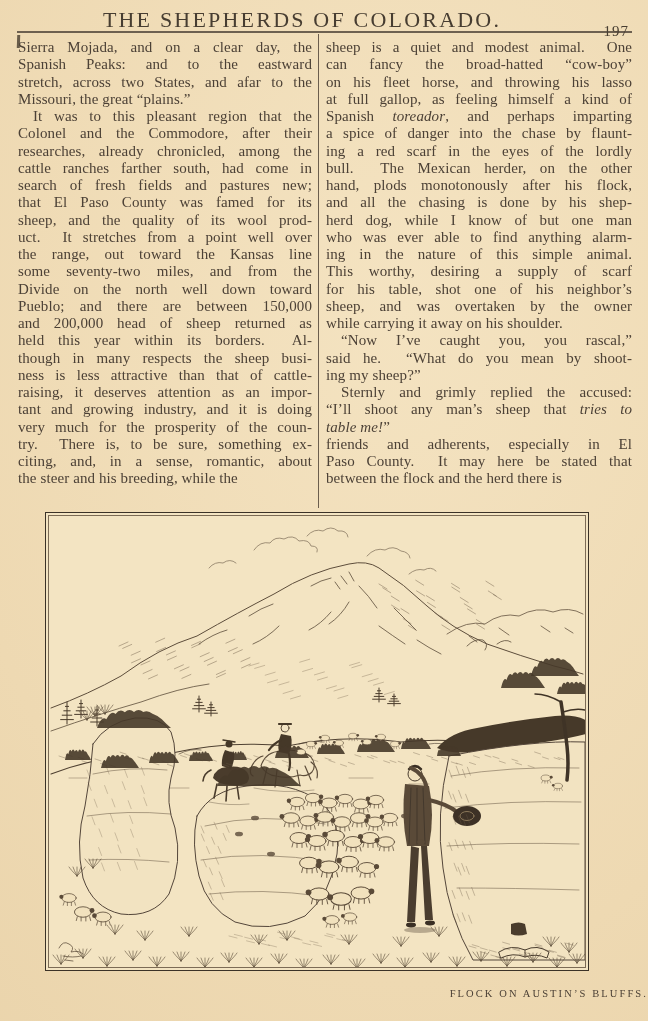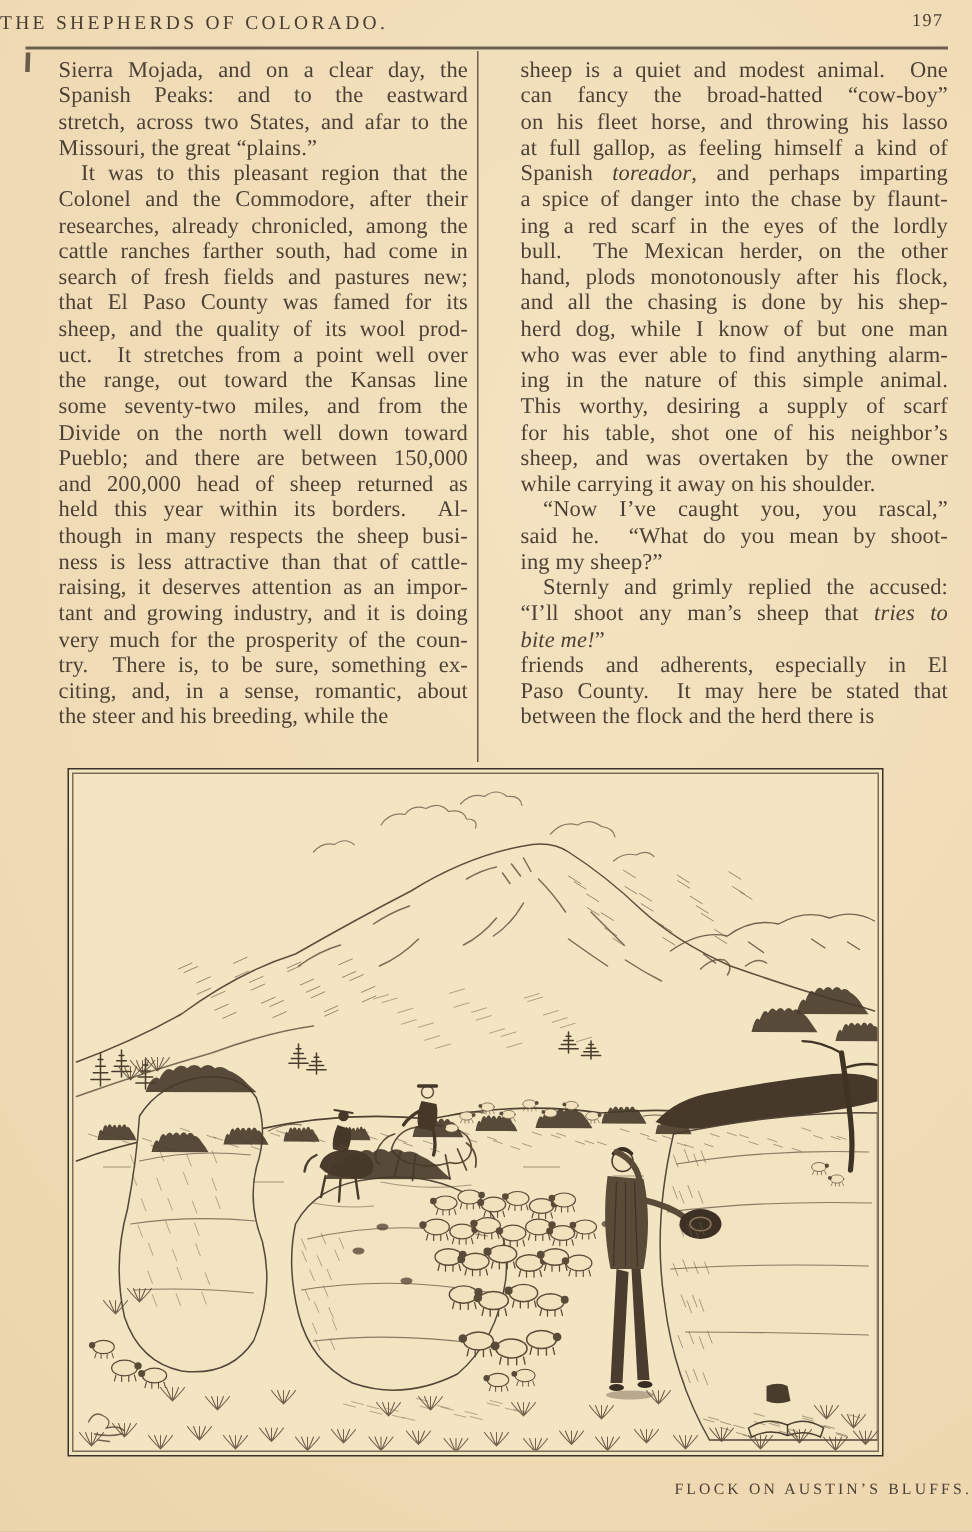--- a/index.html
+++ b/index.html
@@ -3,31 +3,31 @@
 <meta charset="utf-8">
 <style>
   html,body{margin:0;padding:0;}
   body{width:648px;height:1021px;overflow:hidden;
        font-family:"Liberation Serif",serif;
        background:#d8c49c;}
   #page{position:relative;width:648px;height:1021px;
         background:radial-gradient(130% 120% at 62% 30%, #f4e3c1 0%, #eed9b2 55%, #e7d0a6 100%);
         color:#4c4136;}
   
-  #hdr-title{position:absolute;top:7px;left:0;width:604px;
-             font-size:13px;letter-spacing:2.2px;color:#473d31;}
-  #hdr-num{position:absolute;top:6px;right:19px;font-size:12px;letter-spacing:1px;color:#473d31;text-align:right;}
+  #hdr-title{position:absolute;top:7px;left:0;width:604px;text-align:center;
+             font-size:22px;letter-spacing:2.2px;color:#473d31;}
+  #hdr-num{position:absolute;top:23px;right:19px;font-size:15px;letter-spacing:1px;color:#473d31;text-align:right;}
   #hdr-rule{position:absolute;top:31px;left:17px;width:615px;height:2px;background:#4c4136;opacity:.8;}
   #scan-mark{position:absolute;top:35px;left:17px;width:3px;height:13px;background:#3c3226;opacity:.75;transform:rotate(2deg);}
   
   .col{position:absolute;top:39px;font-size:15px;line-height:17.25px;letter-spacing:.1px;}
   #col-left{left:18px;width:294px;}
   #col-right{left:326px;width:306px;}
   #divider{position:absolute;top:34px;left:318px;width:1px;height:474px;background:#544739;opacity:.85;}
-  .tline{text-align:justify;text-align-last:justify;height:17.25px;overflow:hidden;margin-left:21px;}
+  .tline{text-align:justify;text-align-last:justify;height:17.25px;overflow:hidden;}
   .tline.lastline{text-align-last:left;}
   .tline.indent{text-indent:15px;}
   
   #frame{position:absolute;left:45px;top:512px;width:544px;height:459px;
          border:1.6px solid #3b3227;background:#f3e4c2;box-sizing:border-box;}
   #frame-inner{position:absolute;inset:2px;border:1px solid #7c6b55;}
   #engraving{position:absolute;inset:3px;}
   #caption{position:absolute;top:988px;left:0;width:648px;text-align:right;
            font-size:10.5px;letter-spacing:2.1px;color:#4c4136;}
 </style>
@@ -95,21 +95,21 @@
         <div class="tline lastline">while carrying it away on his shoulder.</div>
       </div>
       <div>
         <div class="tline indent">“Now I’ve caught you, you rascal,”</div>
         <div class="tline">said he.&nbsp; “What do you mean by shoot-</div>
         <div class="tline lastline">ing my sheep?”</div>
       </div>
       <div>
         <div class="tline indent">Sternly and grimly replied the accused:</div>
         <div class="tline">“I’ll shoot any man’s sheep that <i>tries to</i></div>
-        <div class="tline lastline"><i>bite me!</i>”</div>
+        <div class="tline lastline"><i>table me!</i>”</div>
       </div>
       <div>
         <div class="tline">friends and adherents, especially in El</div>
         <div class="tline">Paso County.&nbsp; It may here be stated that</div>
         <div class="tline lastline">between the flock and the herd there is</div>
       </div>
     </div>
 
   <div id="frame">
     <div id="frame-inner"></div>

